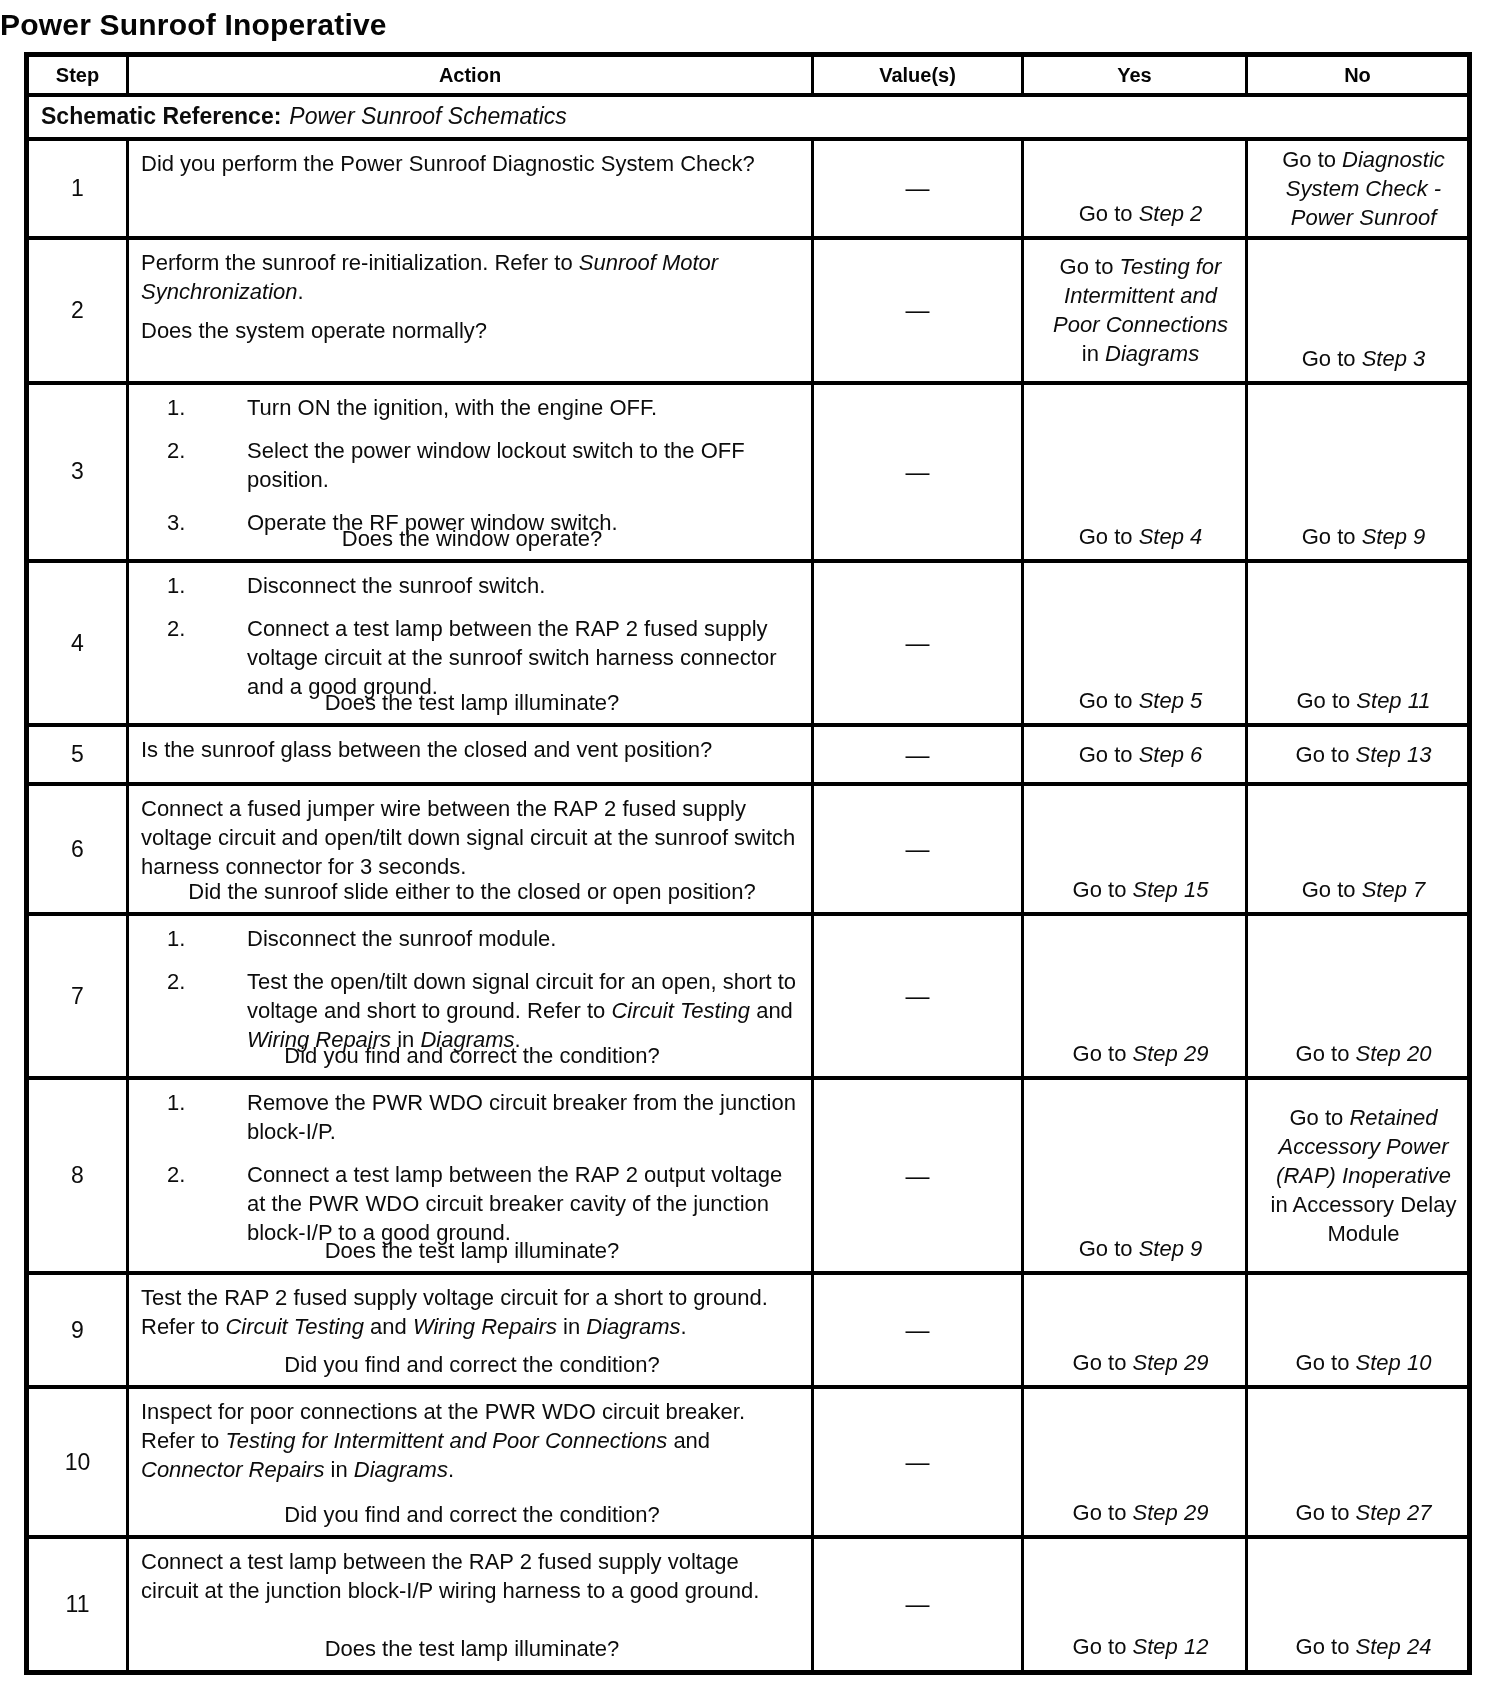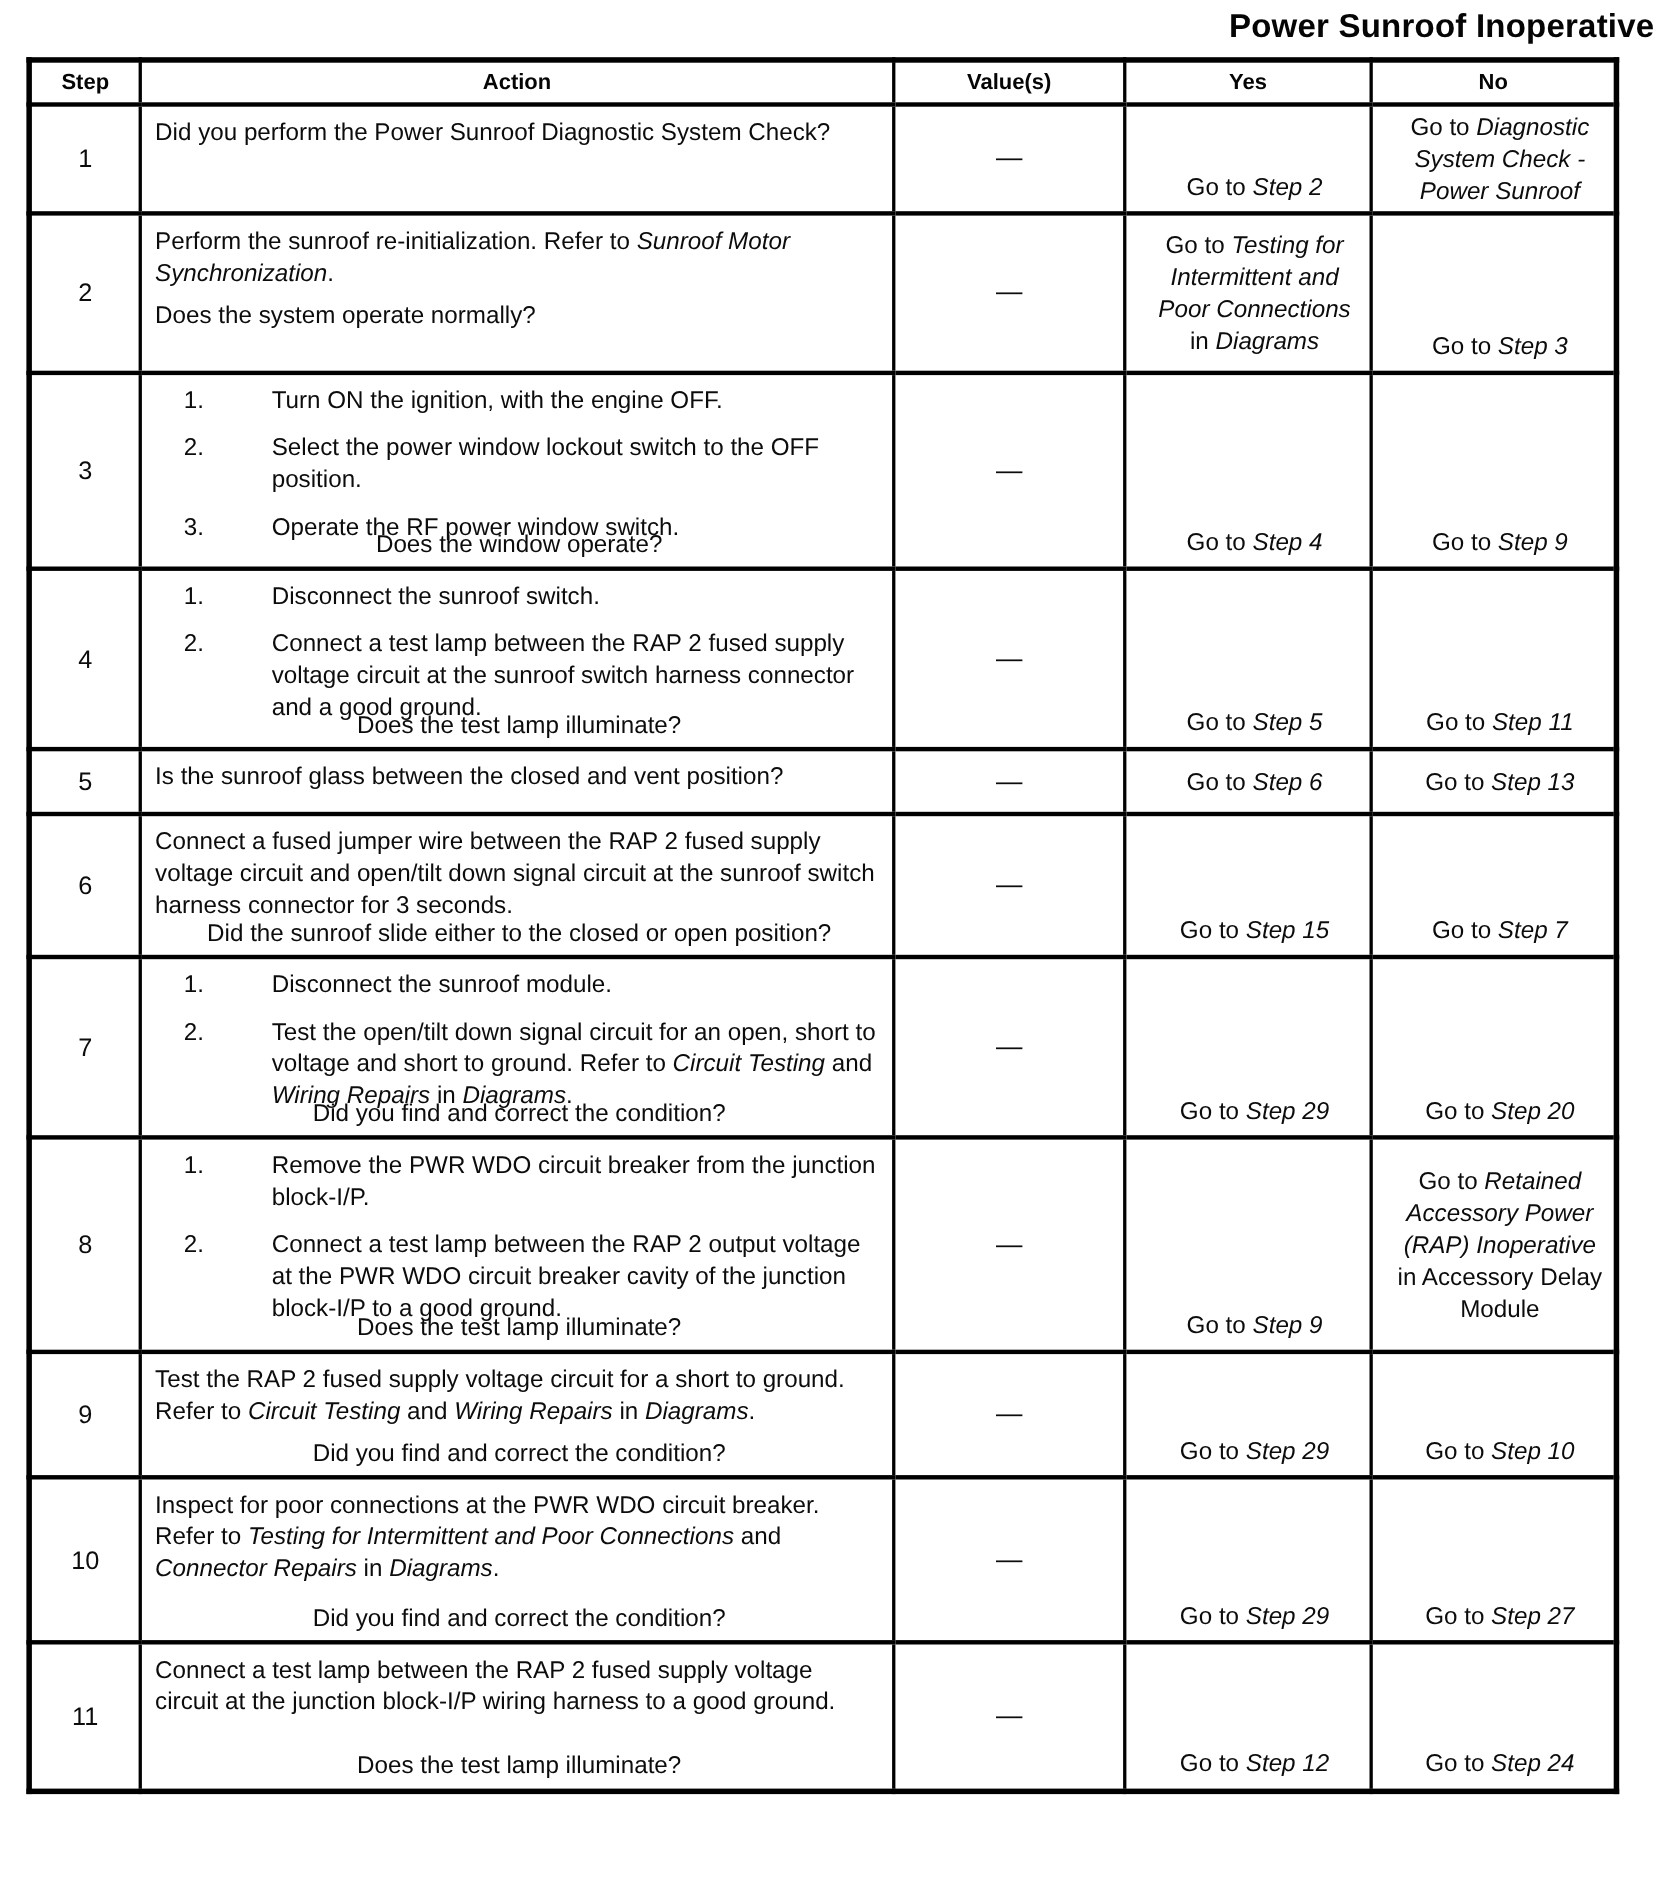--- a/index.html
+++ b/index.html
@@ -2,21 +2,21 @@
 <html><head>
 <meta charset="utf-8">
 <style>
   html,body{margin:0;padding:0;background:#fff;}
   body{
     width:1504px;height:1708px;overflow:hidden;
     font-family:"Liberation Sans",sans-serif;color:#0c0c0c;
     -webkit-font-smoothing:antialiased;
   }
   .page-title{
-    text-align:right;font-size:30px;font-weight:bold;
+    text-align:left;font-size:30px;font-weight:bold;
     margin:8px 0 10px 0;letter-spacing:.2px;color:#050505;
   }
   table.diag{
     border-collapse:collapse;table-layout:fixed;
     margin-left:24px;width:1443px;
     border:5px solid #000;
   }
   col.c-step{width:101px}
   col.c-action{width:685px}
   col.c-value{width:210px}
@@ -92,20 +92,25 @@
   <thead>
     <tr class="rhead">
       <th>Step</th>
       <th>Action</th>
       <th>Value(s)</th>
       <th>Yes</th>
       <th>No</th>
     </tr>
   </thead>
   <tbody>
+    <tr class="rschem">
+      <td class="schem-cell" colspan="5">
+        <span class="schem-label">Schematic Reference:</span><span class="schem-value">Power Sunroof Schematics</span>
+      </td>
+    </tr>
   <tr class="r1">
     <td class="step-cell">1</td>
     <td class="action-cell">
           <div class="para"><span>Did you perform the Power Sunroof Diagnostic System Check?</span></div>
         </td>
     <td class="value-cell">—</td>
     <td class="yes-cell">
           <div class="answer"><span>Go to </span><i>Step 2</i></div>
         </td>
     <td class="no-cell">

